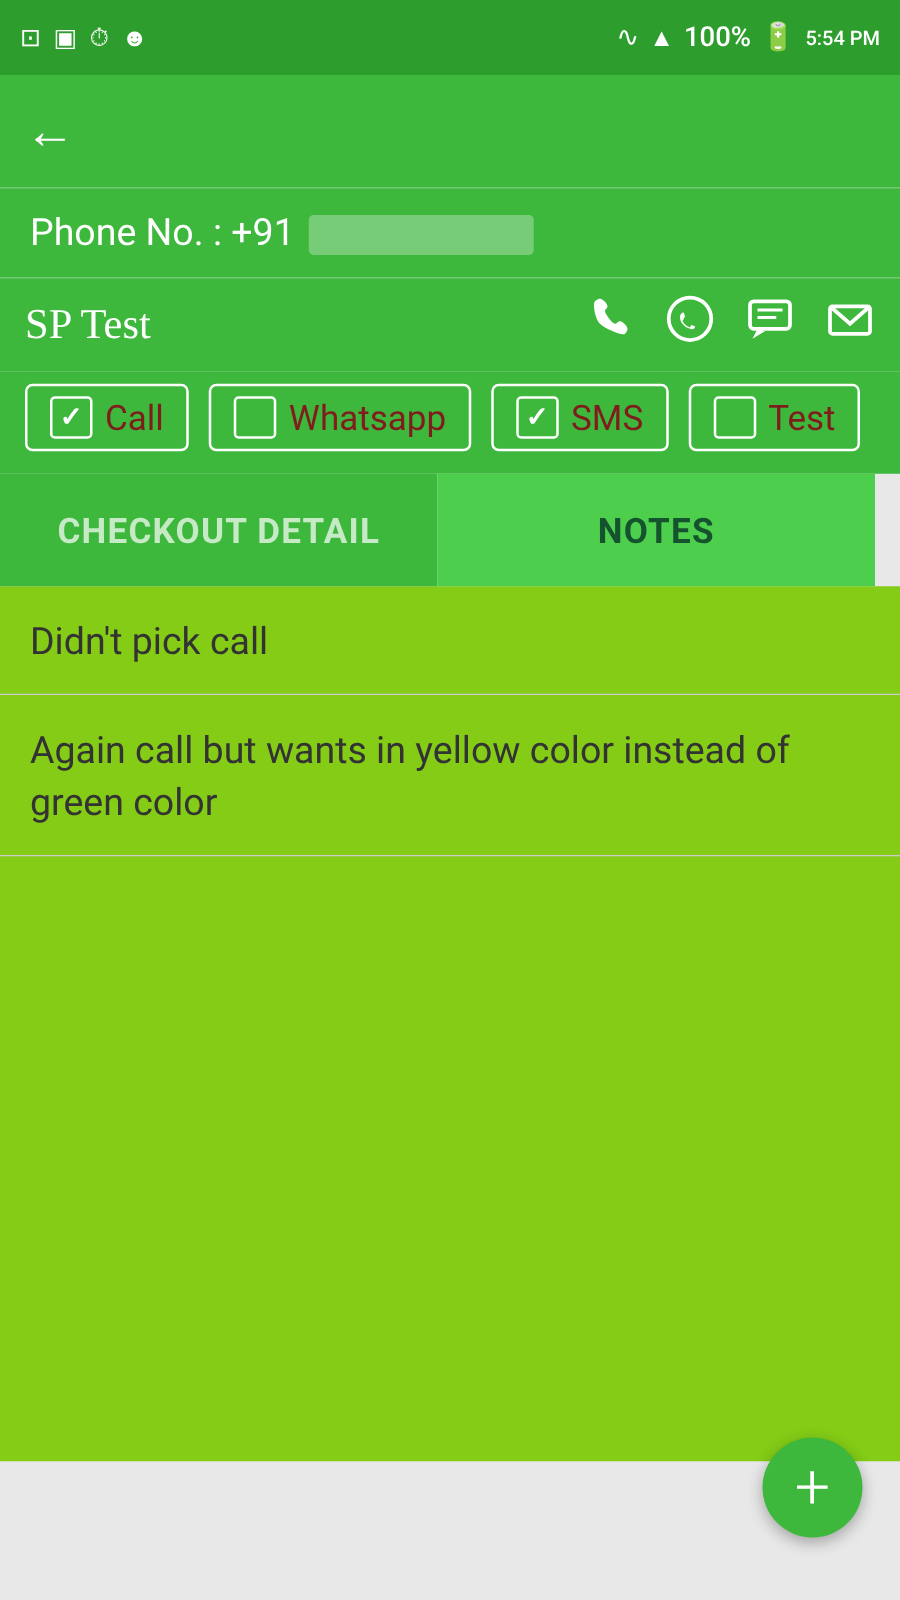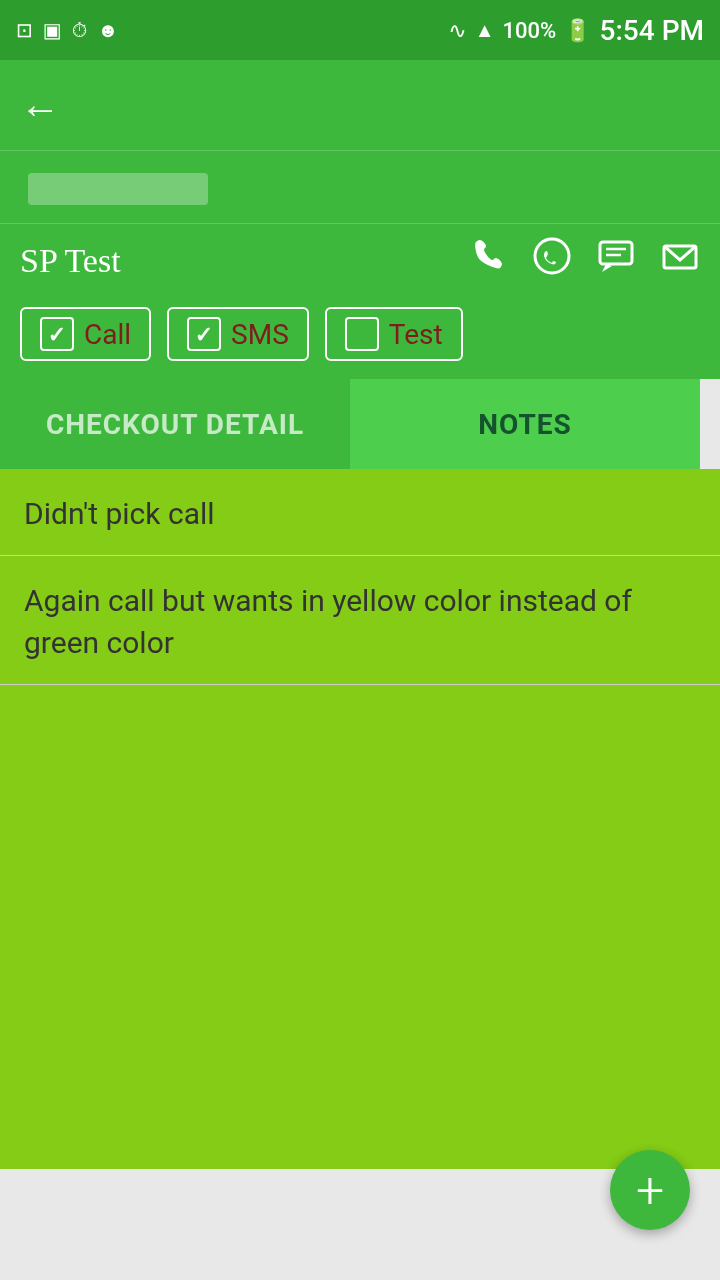--- a/index.html
+++ b/index.html
@@ -230,30 +230,31 @@
     <span class="status-icon">⊡</span>
     <span class="status-icon">▣</span>
     <span class="status-icon">⏱</span>
     <span class="status-icon">☻</span>
   </div>
   <div class="status-bar-right">
     <span style="font-size:22px;color:white;">∿</span>
     <span style="font-size:20px;color:white;">▲</span>
     <span style="font-size:22px;color:white;">100%</span>
     <span style="font-size:22px;">🔋</span>
-    <span style="font-size:28px;color:white;font-weight:500;">5:54 PM</span>
+    <span style="font-size:16px;color:white;font-weight:500;">5:54 PM</span>
   </div>
 </div>
 
 <div class="top-bar">
   <span class="back-arrow">←</span>
 </div>
 
 <div class="phone-bar">
   <span class="phone-text">
+    <span>Phone No. : +91</span>
     <span class="phone-blur">&nbsp;</span>
   </span>
 </div>
 
 <div class="contact-row">
   <span class="contact-name">SP Test</span>
   <div class="action-icons">
     <span class="action-icon" title="Call">
       
       <svg width="40" height="40" viewBox="0 0 40 40" fill="none" xmlns="http://www.w3.org/2000/svg">
@@ -288,20 +289,24 @@
 
 <div class="checkbox-row">
 
   <div class="checkbox-item checked">
     <div class="checkbox-box checked">
       <span class="checkbox-check">✓</span>
     </div>
     <span class="checkbox-label">Call</span>
   </div>
 
+  <div class="checkbox-item">
+    <div class="checkbox-box"></div>
+    <span class="checkbox-label">Whatsapp</span>
+  </div>
 
   <div class="checkbox-item checked">
     <div class="checkbox-box checked">
       <span class="checkbox-check">✓</span>
     </div>
     <span class="checkbox-label">SMS</span>
   </div>
 
   <div class="checkbox-item">
     <div class="checkbox-box"></div>

